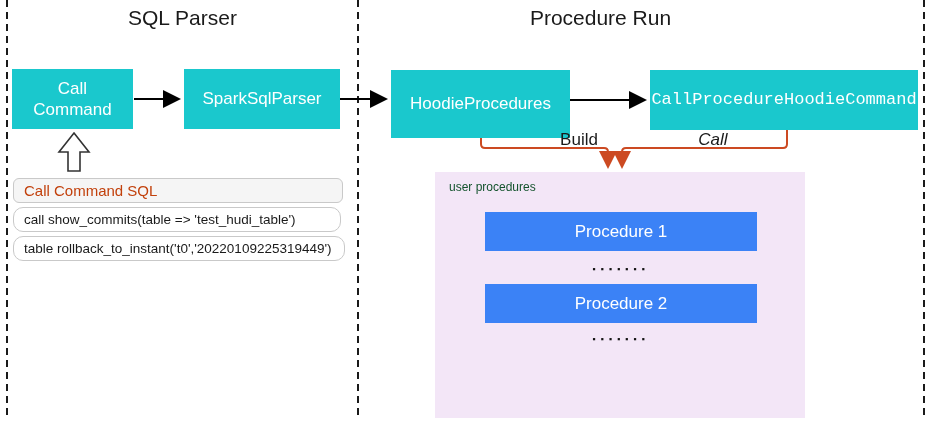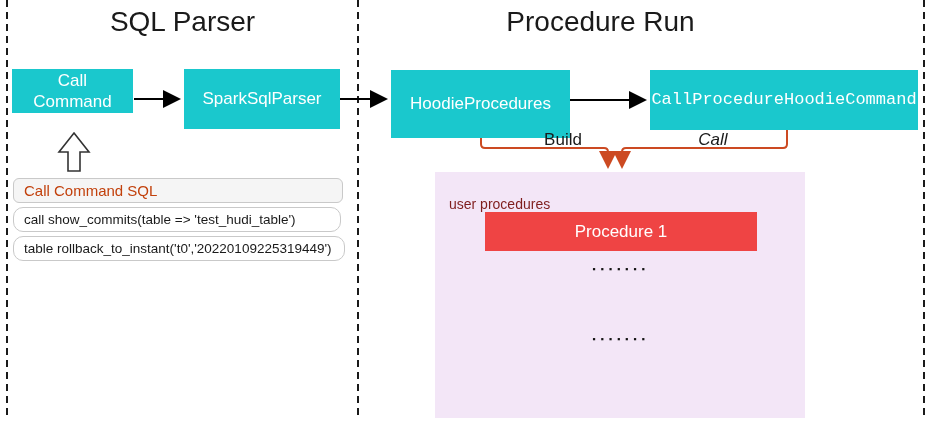--- a/index.html
+++ b/index.html
@@ -5,21 +5,21 @@
   html,body{margin:0;padding:0;}
   body{
     width:932px;height:443px;position:relative;background:#ffffff;
     font-family:"Liberation Sans", sans-serif;color:#111;overflow:hidden;
   }
   .dashed-v{
     position:absolute;top:0;width:2px;height:416px;
     background:repeating-linear-gradient(to bottom,#1a1a1a 0 7px,transparent 7px 12px);
   }
   .section-title{
-    position:absolute;top:6px;font-size:28px;color:#1a1a1a;text-align:center;
+    position:absolute;top:6px;font-size:21px;color:#1a1a1a;text-align:center;
   }
   .node{
     position:absolute;background:#1AC8CD;color:#ffffff;
     display:flex;align-items:center;justify-content:center;text-align:center;
     font-size:17px;line-height:1.25;
   }
   .edge-label{
     position:absolute;font-size:17px;color:#1a1a1a;text-align:center;width:70px;height:18px;
   }
   .svg-layer{position:absolute;left:0;top:0;width:932px;height:443px;pointer-events:none;}
@@ -33,24 +33,24 @@
     font-size:13.5px;line-height:23px;padding-left:10px;box-sizing:border-box;
     height:25px;color:#1a1a1a;white-space:nowrap;overflow:hidden;
   }
   .sql-row1{left:13px;top:207px;width:328px;}
   .sql-row2{left:13px;top:236px;width:332px;}
   .proc-panel{
     position:absolute;left:435px;top:172px;width:370px;height:246px;
     background:#F3E6F7;
   }
   .proc-panel-label{
-    position:absolute;left:14px;top:24px;font-size:14px;color:#7f1d1d;
+    position:absolute;left:14px;top:8px;font-size:12px;color:#14532d;
   }
   .proc-node{
-    position:absolute;left:50px;width:272px;height:39px;background:#ef4444;color:#fff;
+    position:absolute;left:50px;width:272px;height:39px;background:#3b82f6;color:#fff;
     display:flex;align-items:center;justify-content:center;font-size:17px;
   }
   .dots-row{
     position:absolute;left:50px;width:272px;height:14px;text-align:center;
     font-size:9px;letter-spacing:5px;color:#111;line-height:14px;font-weight:bold;
   }
 </style>
 </head>
 <body>
 
@@ -71,30 +71,31 @@
     </marker>
   </defs>
   <path d="M134,99 L177,99" stroke="#000" stroke-width="2" fill="none" marker-end="url(#arrowBlack)"></path>
   <path d="M340,99 L384,99" stroke="#000" stroke-width="2" fill="none" marker-end="url(#arrowBlack)"></path>
   <path d="M570,100 L643,100" stroke="#000" stroke-width="2" fill="none" marker-end="url(#arrowBlack)"></path>
   <path d="M74,133 L89,152 L80,152 L80,171 L68,171 L68,152 L59,152 Z" fill="#ffffff" stroke="#333333" stroke-width="1.6"></path>
   <path d="M481,130 L481,144 Q481,148 485,148 L604,148 Q608,148 608,152 L608,165" stroke="#CC4A22" stroke-width="2" fill="none" marker-end="url(#arrowOrange)"></path>
   <path d="M787,130 L787,144 Q787,148 783,148 L626,148 Q622,148 622,152 L622,165" stroke="#CC4A22" stroke-width="2" fill="none" marker-end="url(#arrowOrange)"></path>
 </svg>
 
-<div class="node" style="left:12px;top:69px;width:121px;height:44px;padding:0 18px;box-sizing:border-box;">Call Command</div>
+<div class="node" style="left:12px;top:69px;width:121px;height:60px;padding:0 18px;box-sizing:border-box;">Call Command</div>
 <div class="node" style="left:184px;top:69px;width:156px;height:60px;">SparkSqlParser</div>
 <div class="node" style="left:391px;top:70px;width:179px;height:68px;">HoodieProcedures</div>
 <div class="node" style="left:650px;top:70px;width:268px;height:60px;font-family:Liberation Mono, monospace;">CallProcedureHoodieCommand</div>
 
-<div class="edge-label" style="left:528px;top:130px;">Build</div>
+<div class="edge-label" style="left:544px;top:130px;">Build</div>
 <div class="edge-label" style="left:678px;top:130px;font-style:italic;">Call</div>
 
 <div class="sql-panel-header">Call Command SQL</div>
 <div class="sql-row sql-row1">call show_commits(table =&gt; 'test_hudi_table')</div>
 <div class="sql-row sql-row2">table rollback_to_instant('t0','20220109225319449')</div>
 
 <div class="proc-panel">
   <div class="proc-panel-label">user procedures</div>
   <div class="proc-node" style="top:40px;">Procedure 1</div>
   <div class="dots-row" style="top:90px;">▪▪▪▪▪▪▪</div>
+  <div class="proc-node" style="top:112px;">Procedure 2</div>
   <div class="dots-row" style="top:160px;">▪▪▪▪▪▪▪</div>
 </div>
 
 </body></html>

